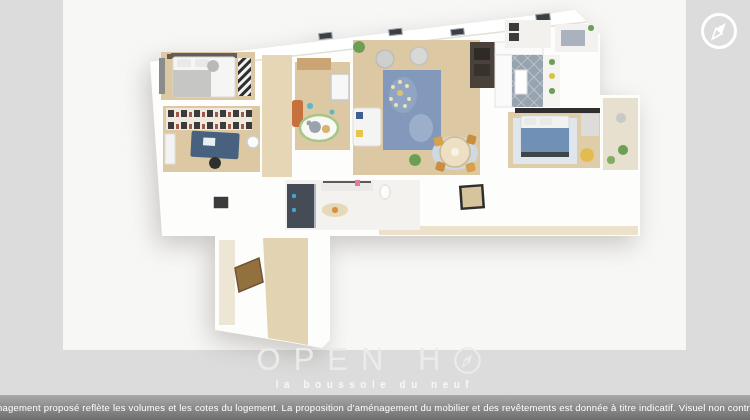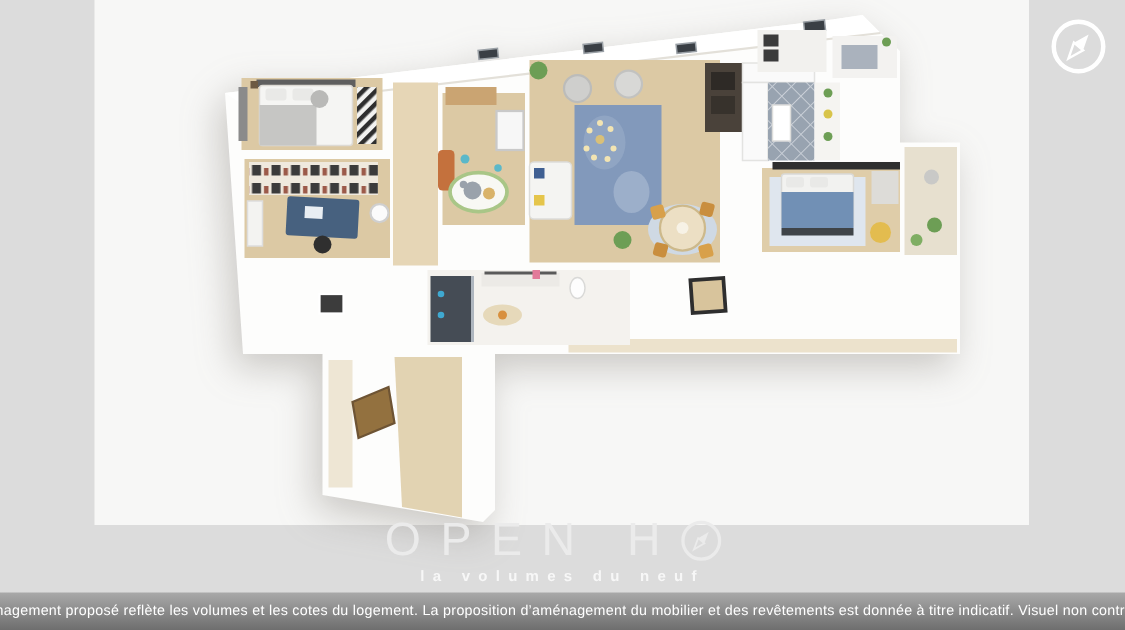--- a/index.html
+++ b/index.html
@@ -247,20 +247,20 @@
     <div class="wm-title">
       <span class="t">OPEN H</span>
         <svg class="wm-o" viewBox="0 0 32 32" width="29" height="29">
         <circle cx="16" cy="16" r="13.5" fill="none" stroke="var(--watermark-text)" stroke-width="2.4"></circle>
         <g transform="rotate(40 16 16)">
           <polygon points="16,7.5 19,16 13,16" fill="var(--watermark-text)"></polygon>
           <polygon points="16,24.5 19,16 13,16" fill="none" stroke="var(--watermark-text)" stroke-width="1.3"></polygon>
         </g>
       </svg>
     </div>
-    <div class="wm-tagline">la volumes du neuf</div>
+    <div class="wm-tagline">la boussole du neuf</div>
   </div>
 
   <div class="footer">
     <span>L’aménagement proposé reflète les volumes et les cotes du logement. La proposition d’aménagement du mobilier et des revêtements est donnée à titre indicatif. Visuel non contractuel.</span>
   </div>
 
 </div>
 
 </body></html>

